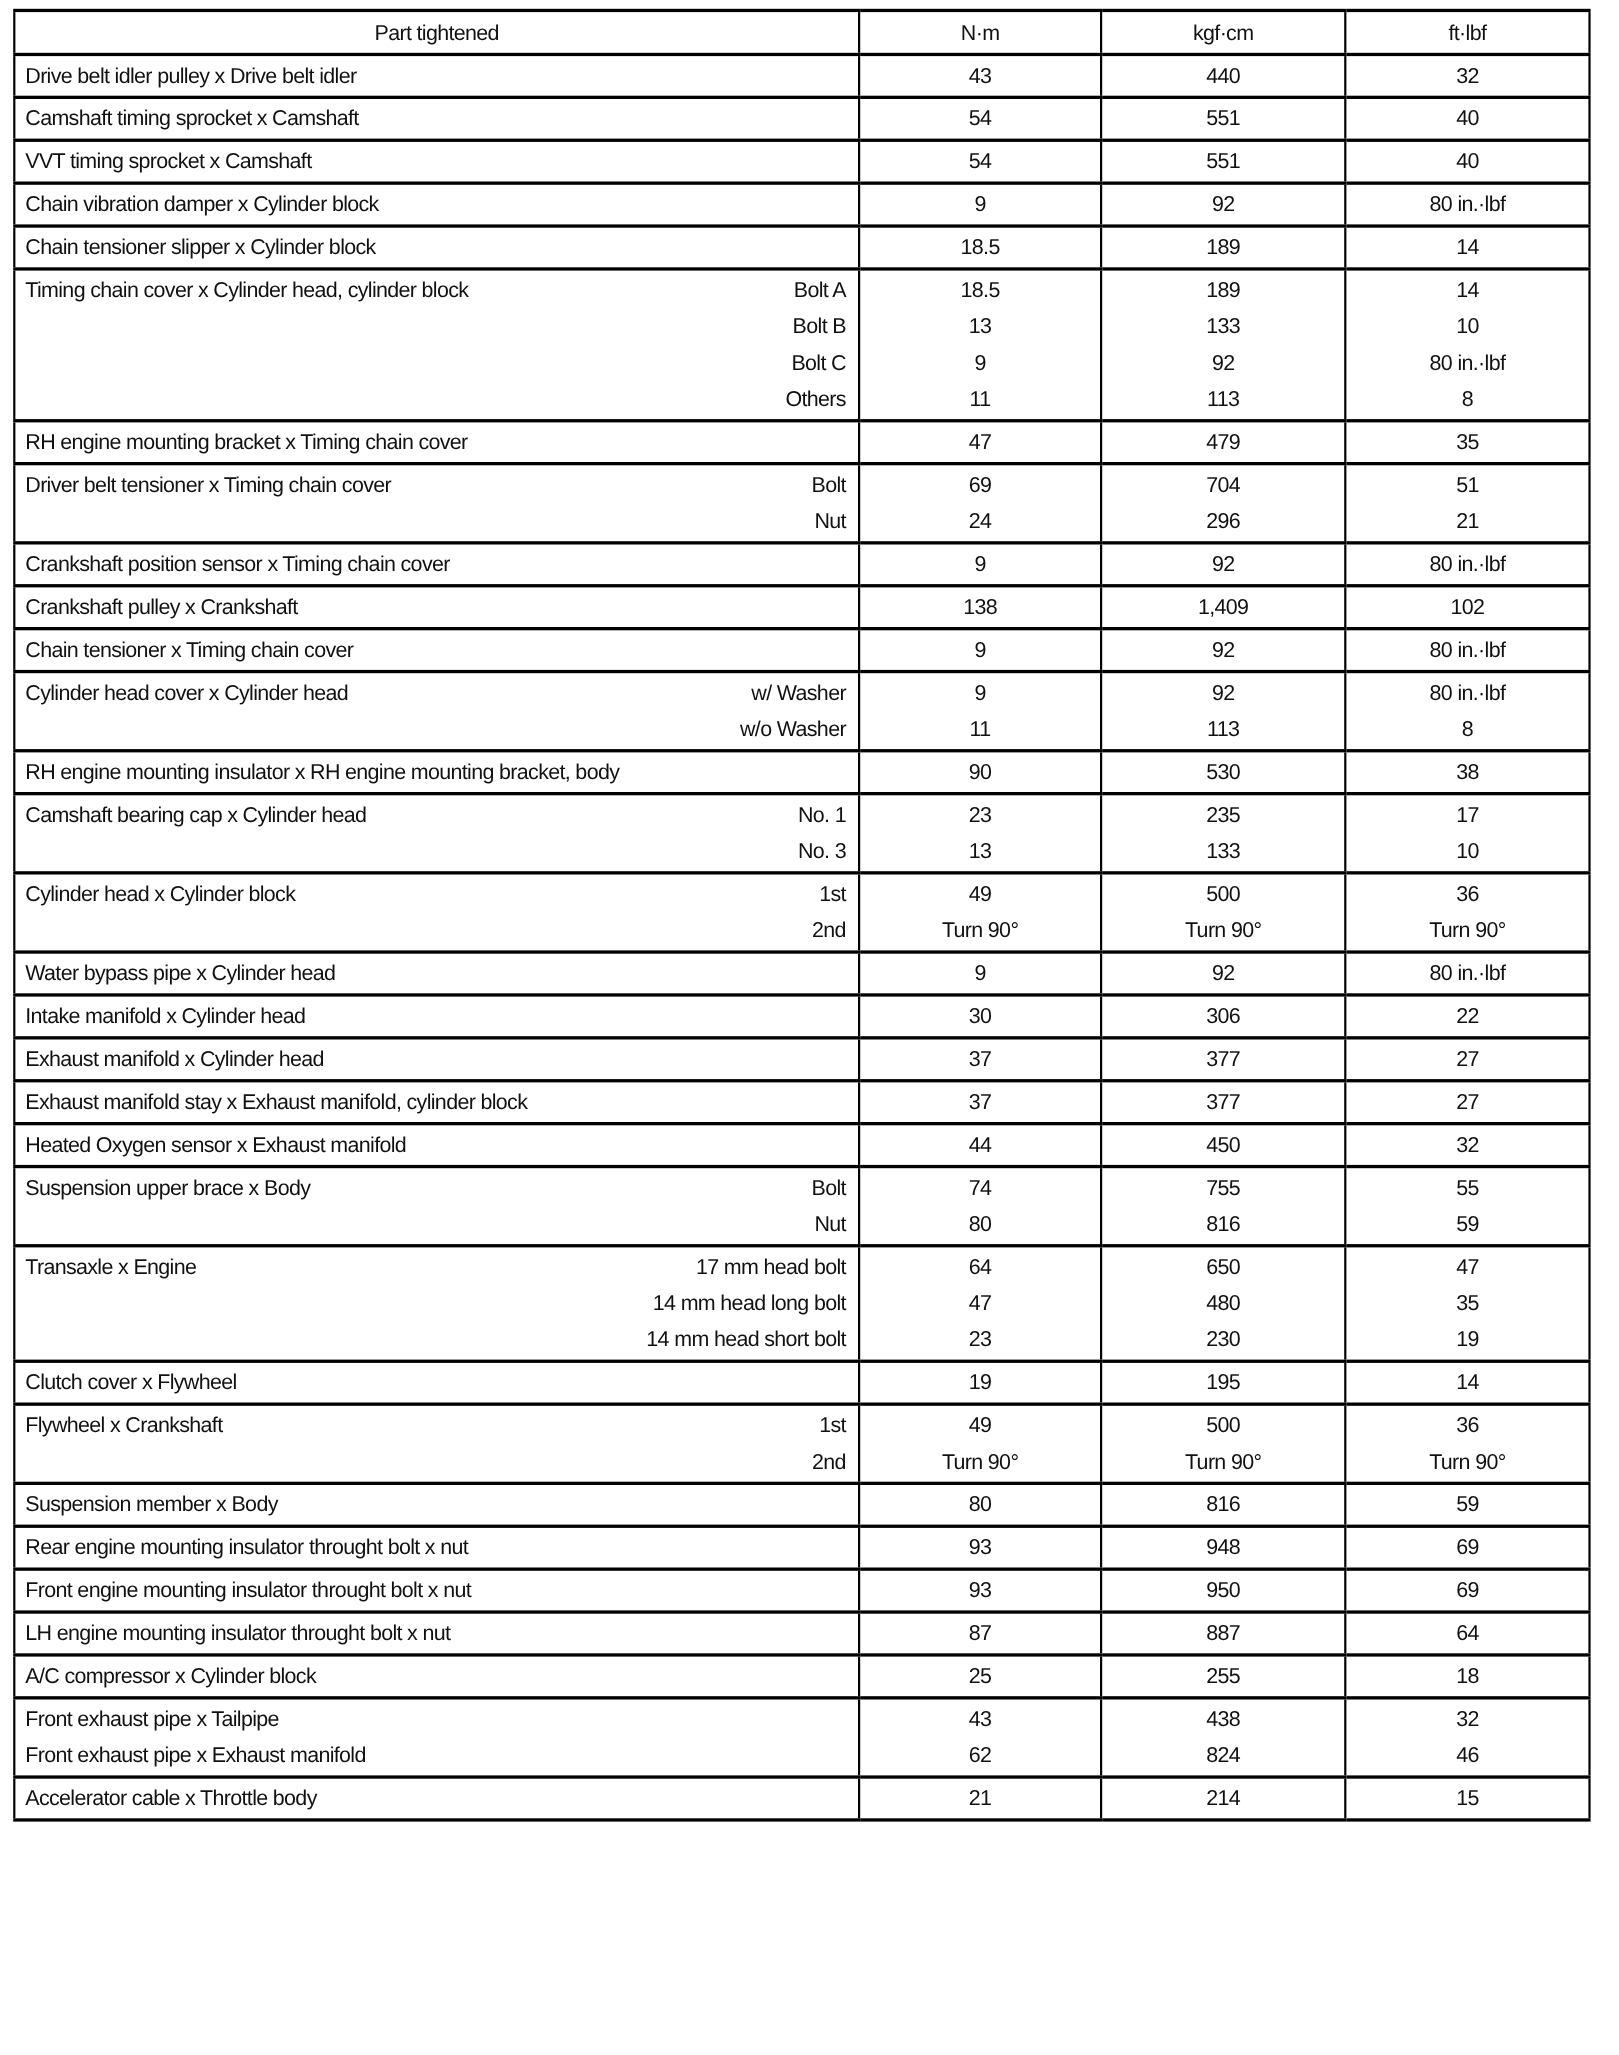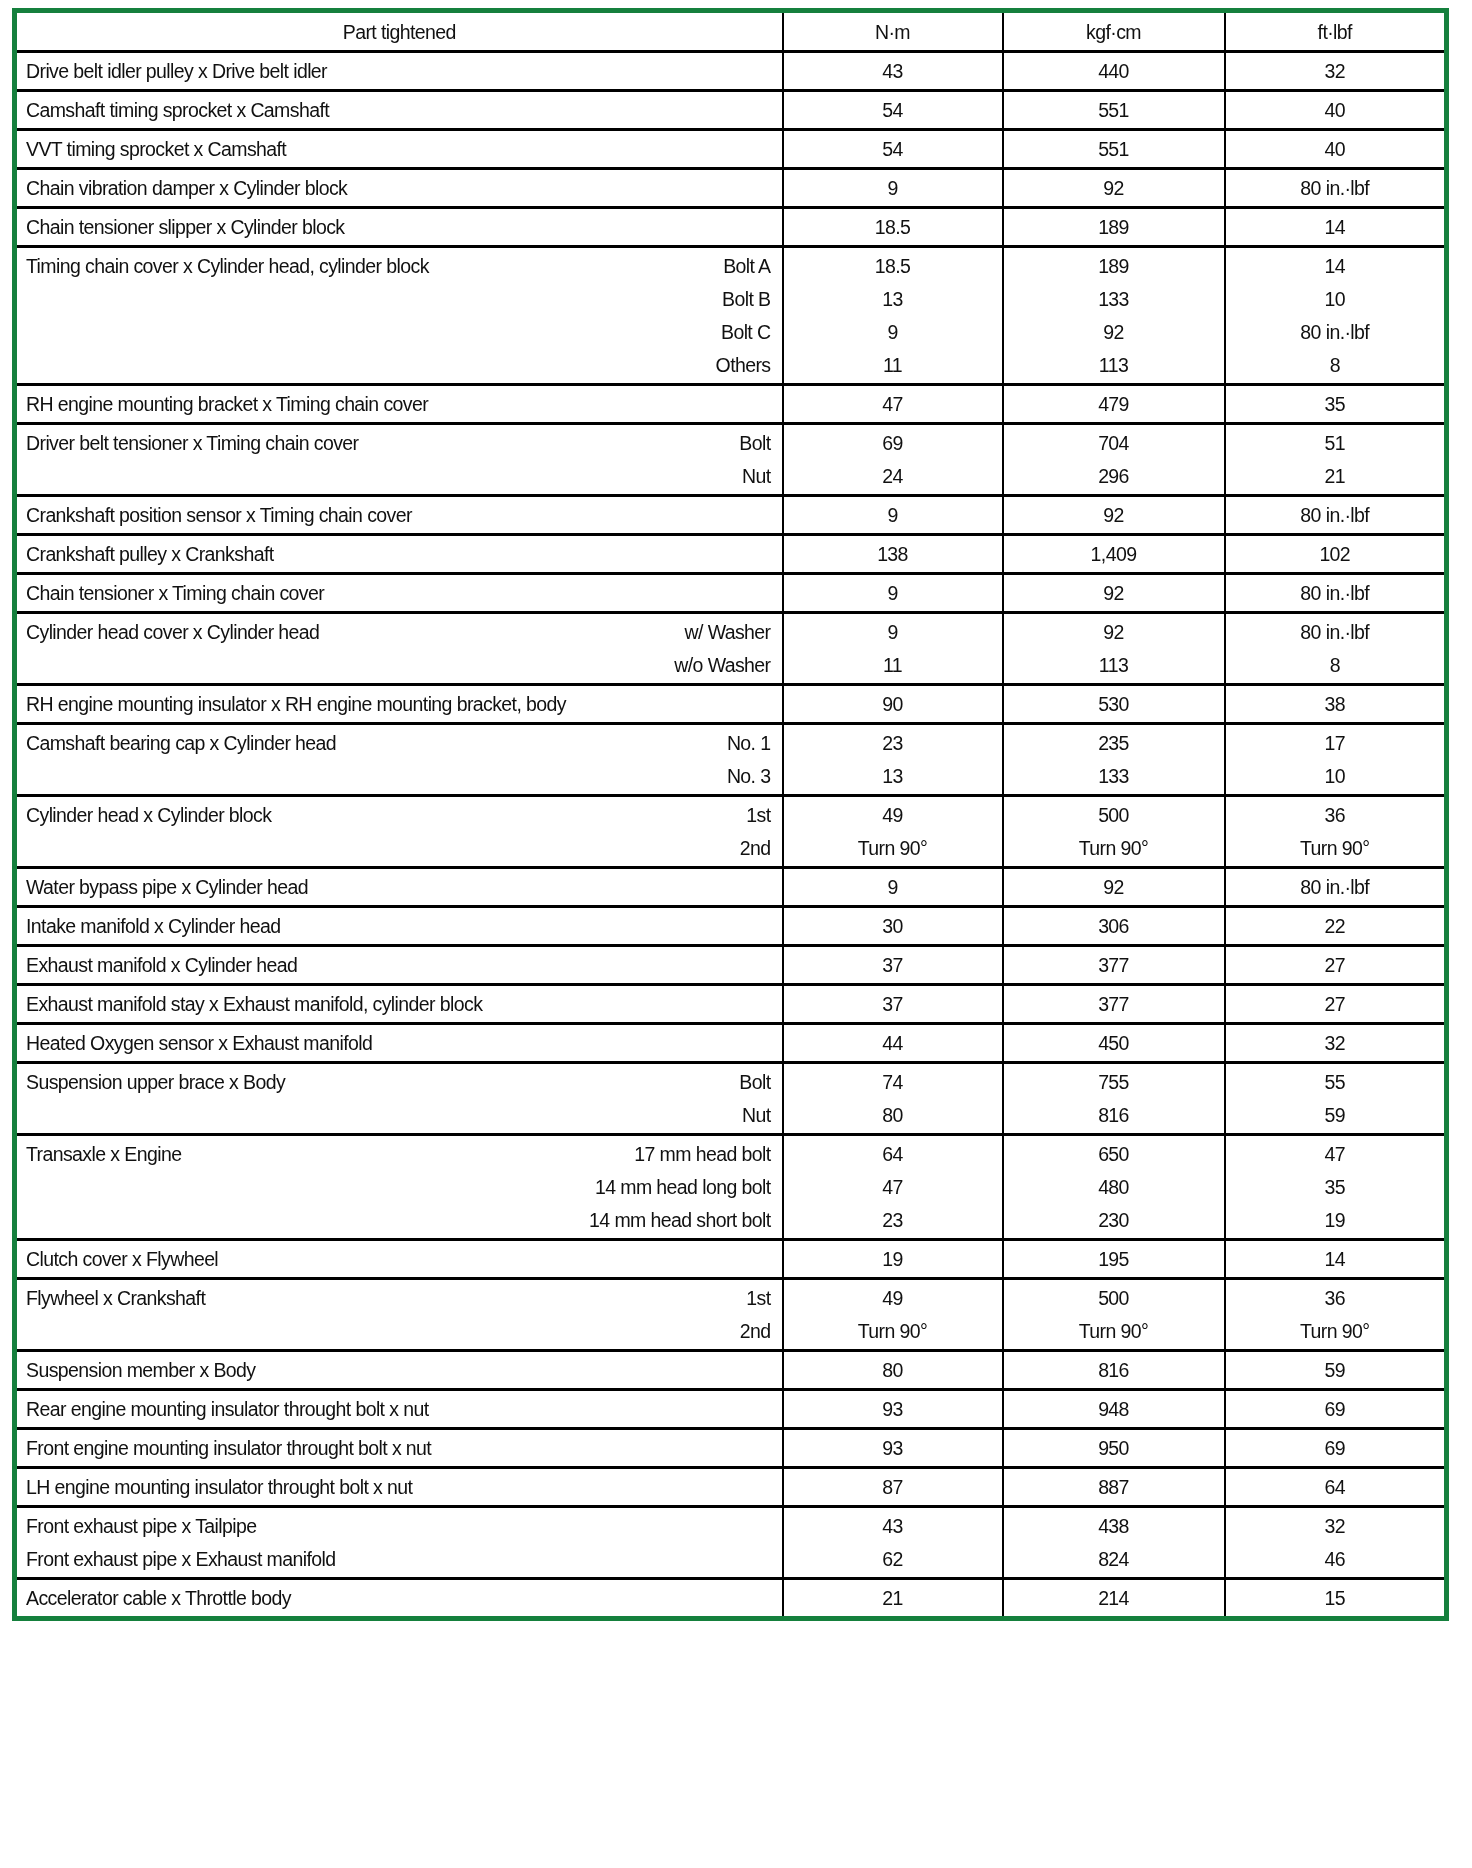--- a/index.html
+++ b/index.html
@@ -14,21 +14,21 @@
       font-family: "Liberation Sans", "DejaVu Sans", sans-serif;
       color: #111111;
     }
     .torque-table {
       position: absolute;
       left: 12px;
       top: 8px;
       width: 1432px;
       border-collapse: collapse;
       table-layout: fixed;
-      border: 5px solid #15803d;
+      border: 2px solid #15803d;
     }
     .torque-table col.c-part { width: 768px; }
     .torque-table col.c-nm { width: 220px; }
     .torque-table col.c-kgf { width: 222px; }
     .torque-table col.c-ft { width: 222px; }
     .torque-table th, .torque-table td {
       border-left: 2px solid #000;
       border-right: 2px solid #000;
       border-top: 3px solid #000;
       border-bottom: 3px solid #000;
@@ -608,20 +608,36 @@
         <td class="val-cell">
           <span class="line">887</span>
         </td>
         <td class="val-cell">
           <span class="line">64</span>
         </td>
       </tr>
       <tr>
         <td class="part-cell">
           <div class="names">
+            <span class="line">A/C compressor x Cylinder block</span>
+          </div>
+        </td>
+        <td class="val-cell">
+          <span class="line">25</span>
+        </td>
+        <td class="val-cell">
+          <span class="line">255</span>
+        </td>
+        <td class="val-cell">
+          <span class="line">18</span>
+        </td>
+      </tr>
+      <tr>
+        <td class="part-cell">
+          <div class="names">
             <span class="line">Front exhaust pipe x Tailpipe</span>
             <span class="line">Front exhaust pipe x Exhaust manifold</span>
           </div>
         </td>
         <td class="val-cell">
           <span class="line">43</span>
           <span class="line">62</span>
         </td>
         <td class="val-cell">
           <span class="line">438</span>

